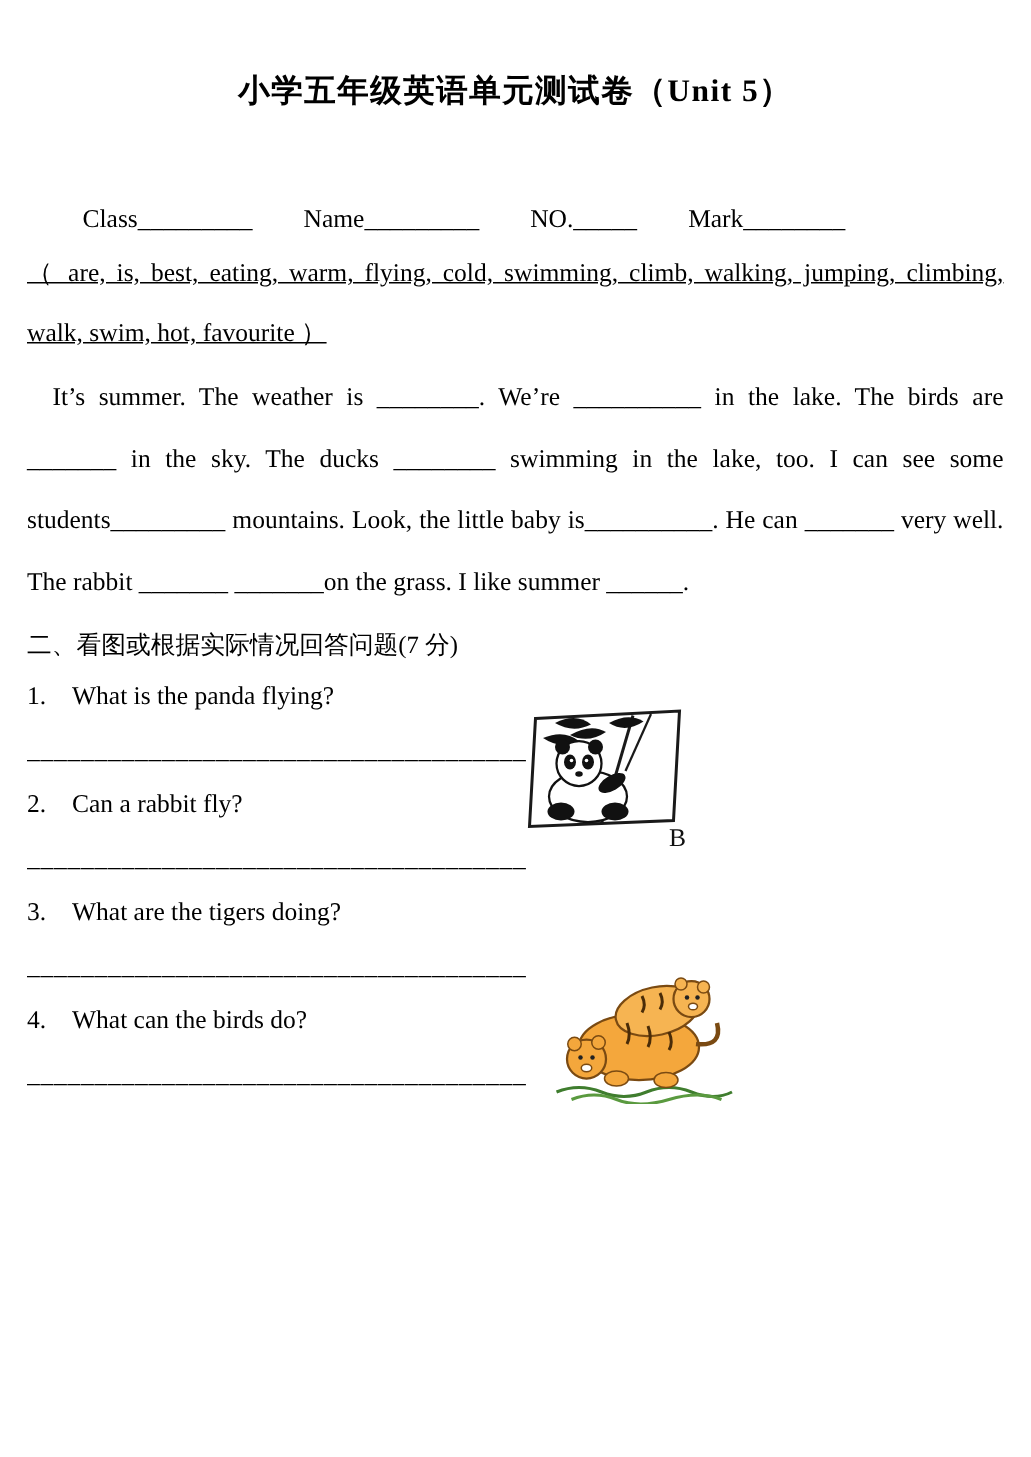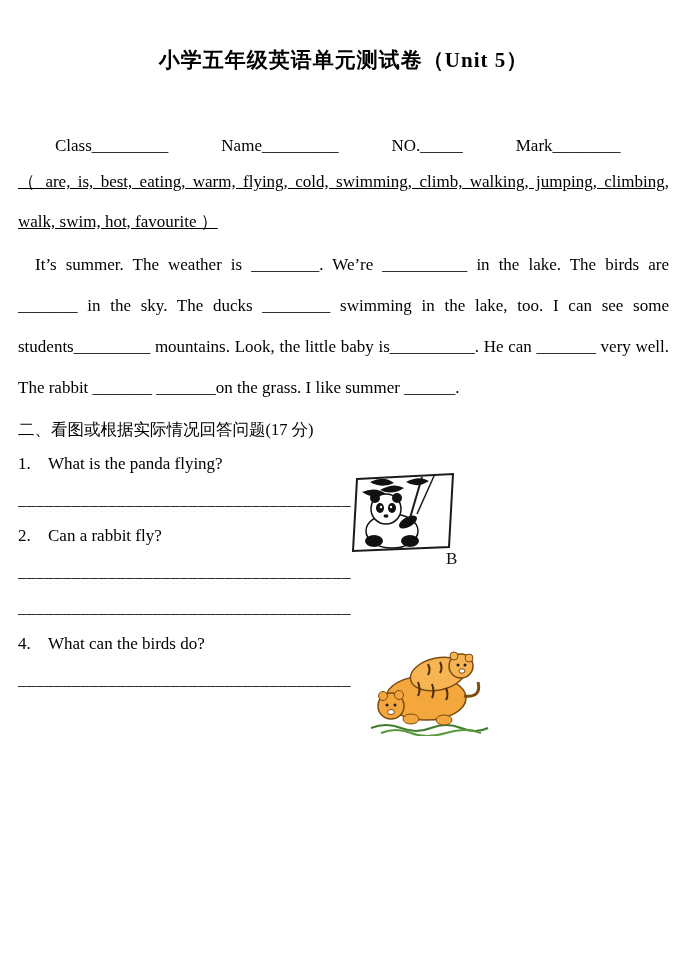--- a/index.html
+++ b/index.html
@@ -18,21 +18,21 @@
     padding-top: 46px;
     text-align: center;
     font-size: 21px;
     font-weight: 600;
     letter-spacing: 1px;
   }
   .student-info {
     margin: 62px 0 0 55px;
     font-size: 17px;
     display: flex;
-    gap: 53px;
+    gap: 34px;
   }
   .sec-heading {
     margin: 20px 18px 0 18px;
     font-size: 16.5px;
     line-height: 26px;
     font-weight: 400;
   }
   .word-bank {
     margin: 6px 18px 0 18px;
     font-size: 17px;
@@ -88,35 +88,36 @@
     <span>Name_________</span>
     <span>NO._____</span>
     <span>Mark________</span>
   </div>
 
 
   <p class="word-bank">（ are, is, best, eating, warm, flying, cold, swimming, climb, walking, jumping, climbing, walk, swim, hot, favourite ）</p>
 
   <p class="passage">It’s summer. The weather is ________. We’re __________ in the lake. The birds are _______ in the sky. The ducks ________ swimming in the lake, too. I can see some students_________ mountains. Look, the little baby is__________. He can _______ very well. The rabbit _______  _______on the grass. I like summer ______.</p>
 
-  <p class="sec2-heading">二、看图或根据实际情况回答问题(17 分)</p>
+  <p class="sec2-heading">二、看图或根据实际情况回答问题(7 分)</p>
 
   <div class="questions">
 
     <div class="q">
       <p class="q-text"><span class="q-num">1.</span><span>What is the panda flying?</span></p>
       <p class="q-line">_____________________________________</p>
     </div>
 
     <div class="q">
       <p class="q-text"><span class="q-num">2.</span><span>Can a rabbit fly?</span></p>
       <p class="q-line">_____________________________________</p>
     </div>
 
     <div class="q">
+      <p class="q-text"><span class="q-num">3.</span><span>What are the tigers doing?</span></p>
       <p class="q-line">_____________________________________</p>
     </div>
 
     <div class="q">
       <p class="q-text"><span class="q-num">4.</span><span>What can the birds do?</span></p>
       <p class="q-line">_____________________________________</p>
     </div>
 
 
   </div>

